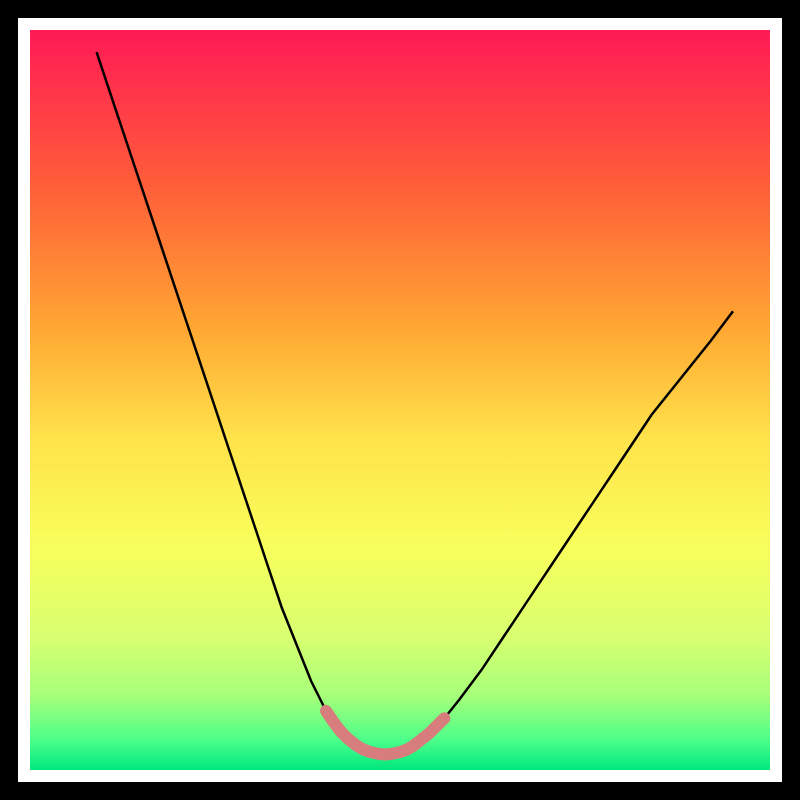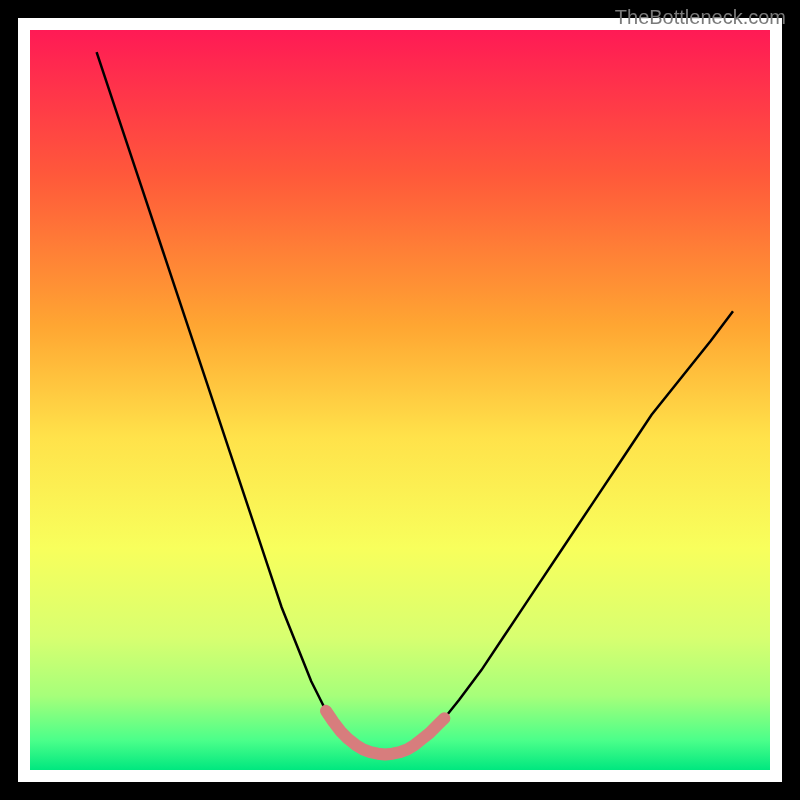--- a/index.html
+++ b/index.html
@@ -4,21 +4,20 @@
 <style>
   body{margin:0;background:#fff;}
   .wrap{width:800px;height:800px;position:relative;}
   .watermark{position:absolute;top:6px;right:14px;font-family:Arial,sans-serif;font-size:20px;color:#7a7a7a;z-index:5;}
   svg{display:block;}
 </style>
 </head>
 <body>
 
 <div class="wrap">
-  <div class="watermark">TheBottleneck.com</div>
   <svg width="800" height="800" viewBox="0 0 800 800">
     <defs>
       <linearGradient id="bg" x1="0" y1="0" x2="0" y2="1">
           <stop offset="0%" stop-color="#ff1a55"></stop>
           <stop offset="20%" stop-color="#ff5a3a"></stop>
           <stop offset="40%" stop-color="#ffa632"></stop>
           <stop offset="55.00000000000001%" stop-color="#ffe24a"></stop>
           <stop offset="70%" stop-color="#f8ff5c"></stop>
           <stop offset="82%" stop-color="#d8ff70"></stop>
           <stop offset="90%" stop-color="#a6ff7a"></stop>

